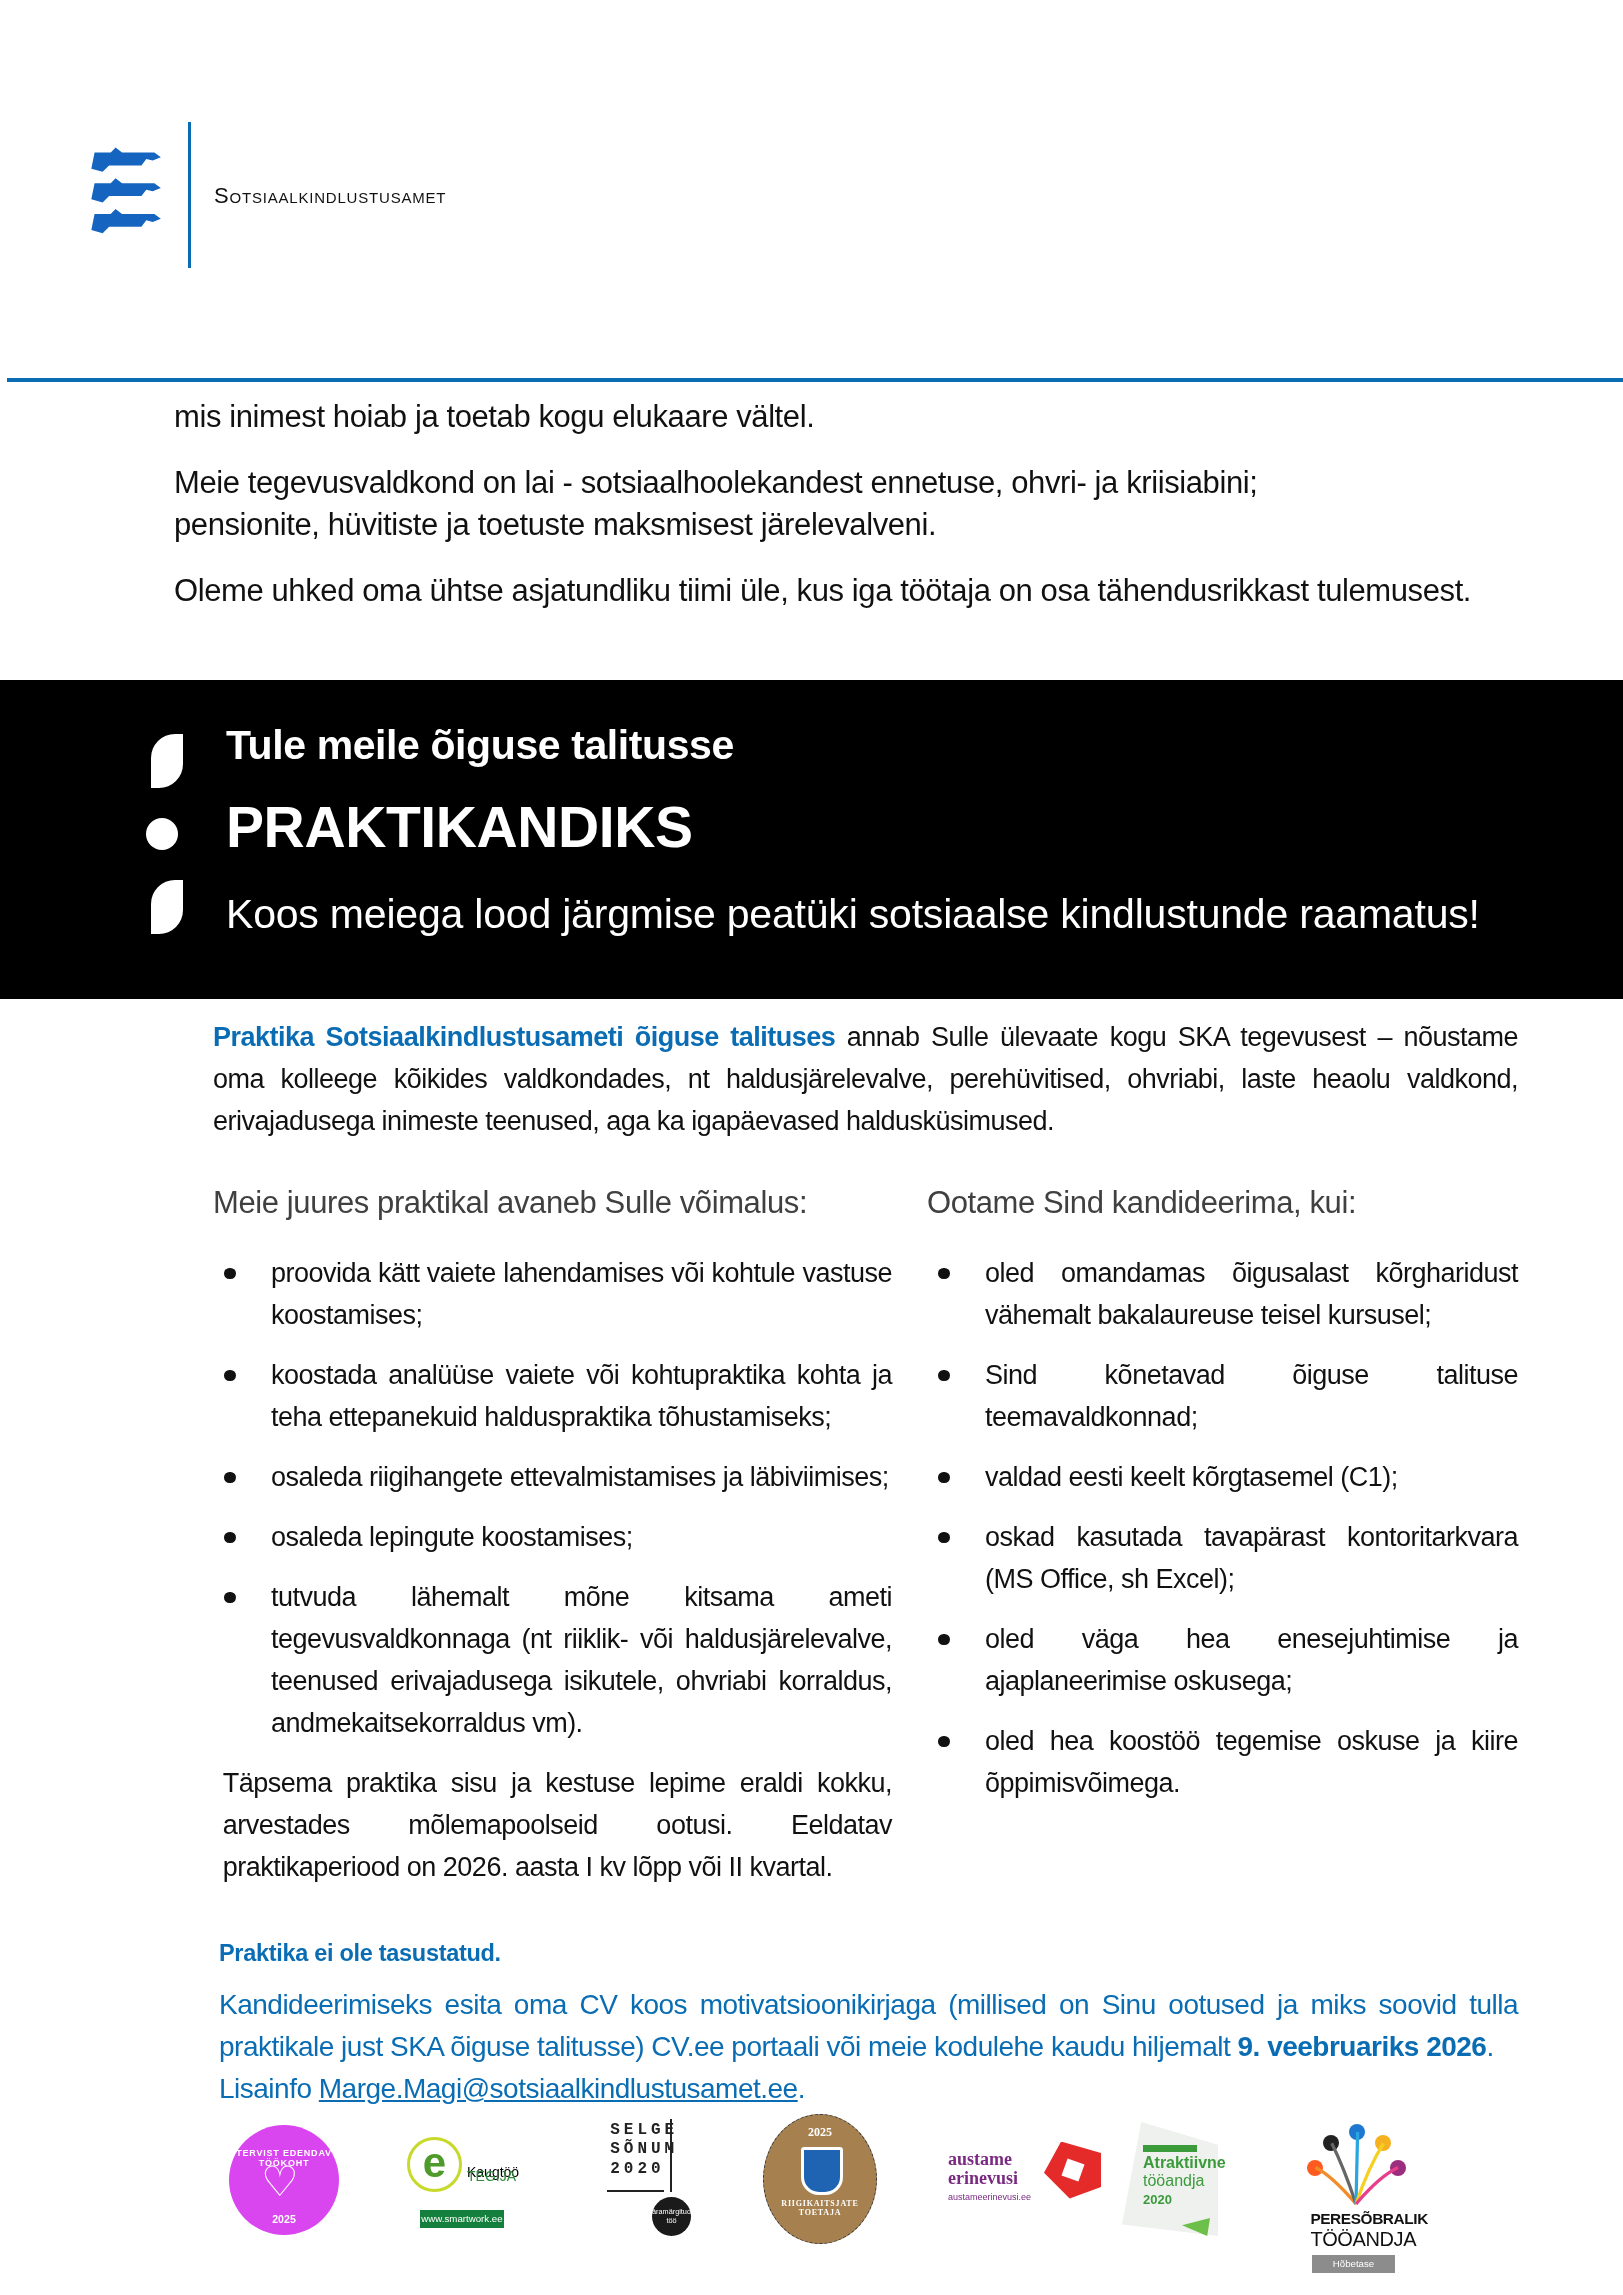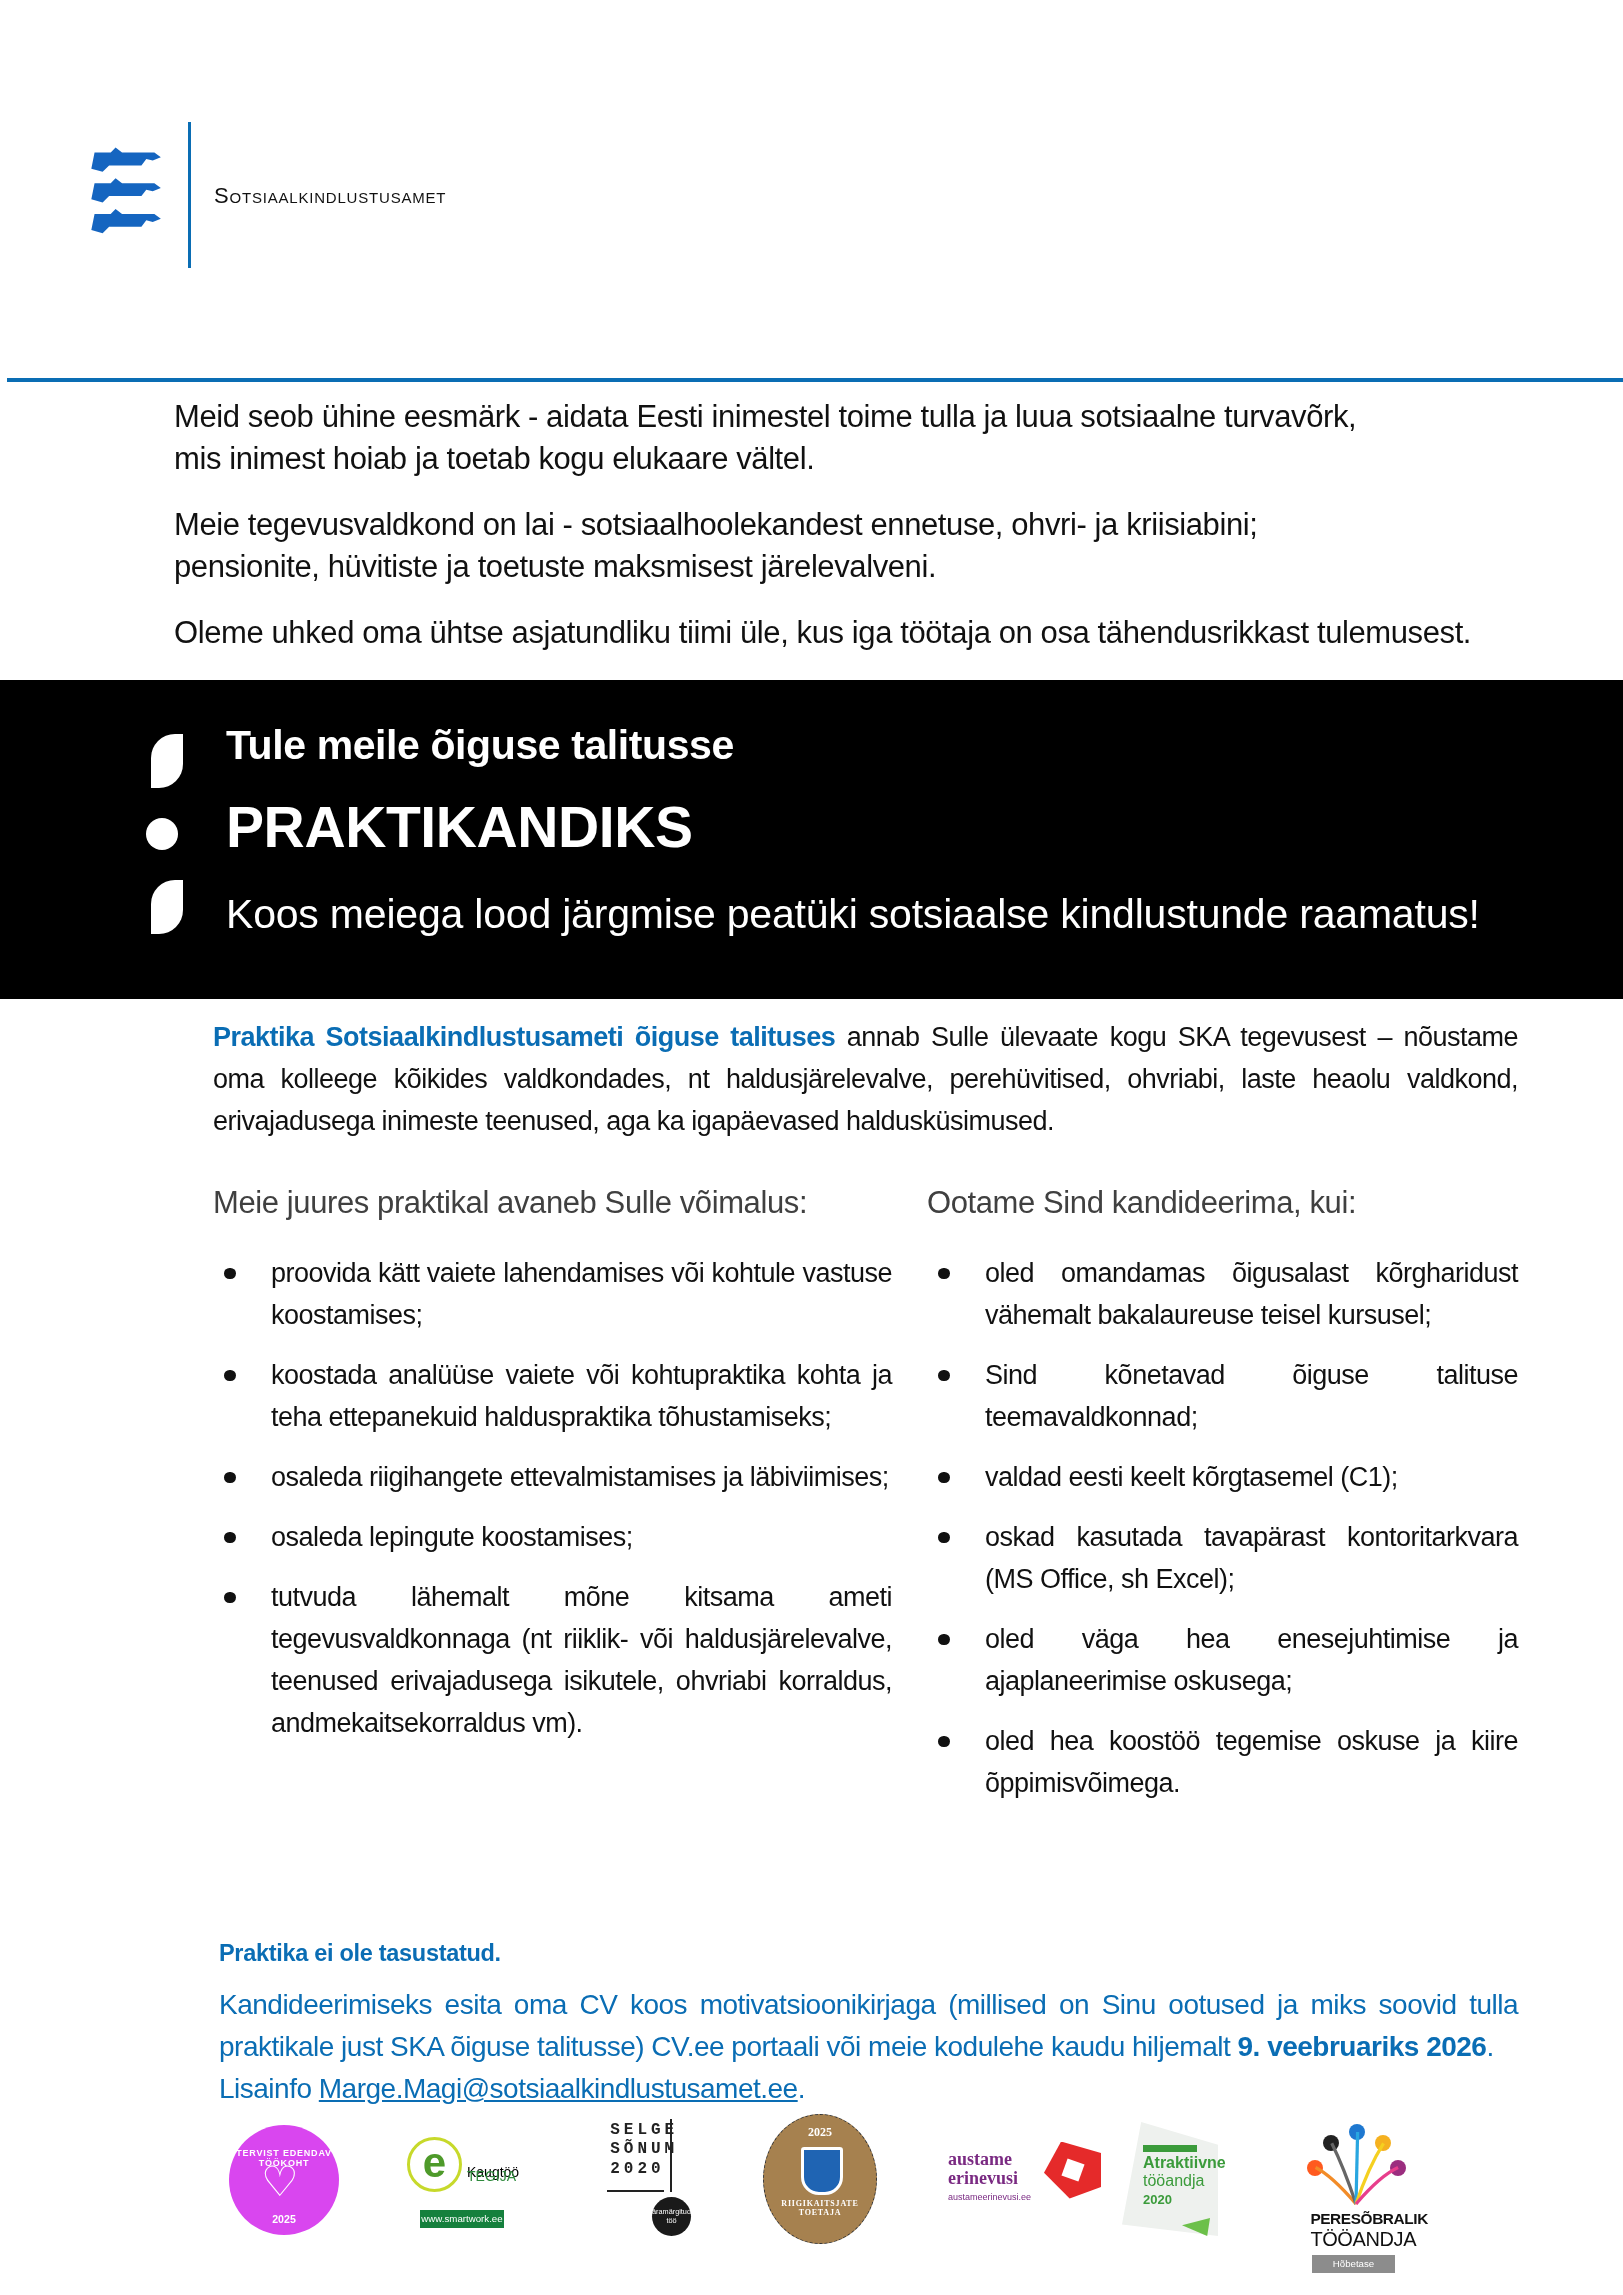--- a/index.html
+++ b/index.html
@@ -106,21 +106,20 @@
     </g>
   </svg>
 </div>
 <div id="logo-divider" class="abs"></div>
 <div id="org-name" class="abs">Sotsiaalkindlustusamet</div>
 
 <div id="top-rule" class="abs"></div>
 
 <div id="intro" class="abs">
   <p>
-    <span class="ln">Meid seob ühine eesmärk - aidata Eesti inimestel toime tulla ja luua sotsiaalne turvavõrk,</span>
     <span class="ln">mis inimest hoiab ja toetab kogu elukaare vältel.</span>
   </p>
   <p>
     <span class="ln">Meie tegevusvaldkond on lai - sotsiaalhoolekandest ennetuse, ohvri- ja kriisiabini;</span>
     <span class="ln">pensionite, hüvitiste ja toetuste maksmisest järelevalveni.</span>
   </p>
   <p>
     <span class="ln">Oleme uhked oma ühtse asjatundliku tiimi üle, kus iga töötaja on osa tähendusrikkast tulemusest.</span>
   </p>
 </div>
@@ -138,20 +137,21 @@
 
 <div id="col-left" class="abs body-text">
   <div class="col-head">Meie juures praktikal avaneb Sulle võimalus:</div>
   <ul class="bul">
     <li><span class="dot"></span><span>proovida kätt vaiete lahendamises või kohtule vastuse koostamises;</span></li>
     <li><span class="dot"></span><span>koostada analüüse vaiete või kohtupraktika kohta ja teha ettepanekuid halduspraktika tõhustamiseks;</span></li>
     <li><span class="dot"></span><span>osaleda riigihangete ettevalmistamises ja läbiviimises;</span></li>
     <li><span class="dot"></span><span>osaleda lepingute koostamises;</span></li>
     <li><span class="dot"></span><span>tutvuda lähemalt mõne kitsama ameti tegevusvaldkonnaga (nt riiklik- või haldusjärelevalve, teenused erivajadusega isikutele, ohvriabi korraldus, andmekaitsekorraldus vm).</span></li>
   </ul>
+  <div id="left-note">Täpsema praktika sisu ja kestuse lepime eraldi kokku, arvestades mõlemapoolseid ootusi. Eeldatav praktikaperiood on 2026. aasta I kv lõpp või II kvartal.</div>
 </div>
 
 <div id="col-right" class="abs body-text">
   <div class="col-head">Ootame Sind kandideerima, kui:</div>
   <ul class="bul">
     <li><span class="dot"></span><span>oled omandamas õigusalast kõrgharidust vähemalt bakalaureuse teisel kursusel;</span></li>
     <li><span class="dot"></span><span>Sind kõnetavad õiguse talituse teemavaldkonnad;</span></li>
     <li><span class="dot"></span><span>valdad eesti keelt kõrgtasemel (C1);</span></li>
     <li><span class="dot"></span><span>oskad kasutada tavapärast kontoritarkvara (MS Office, sh Excel);</span></li>
     <li><span class="dot"></span><span>oled väga hea enesejuhtimise ja ajaplaneerimise oskusega;</span></li>

